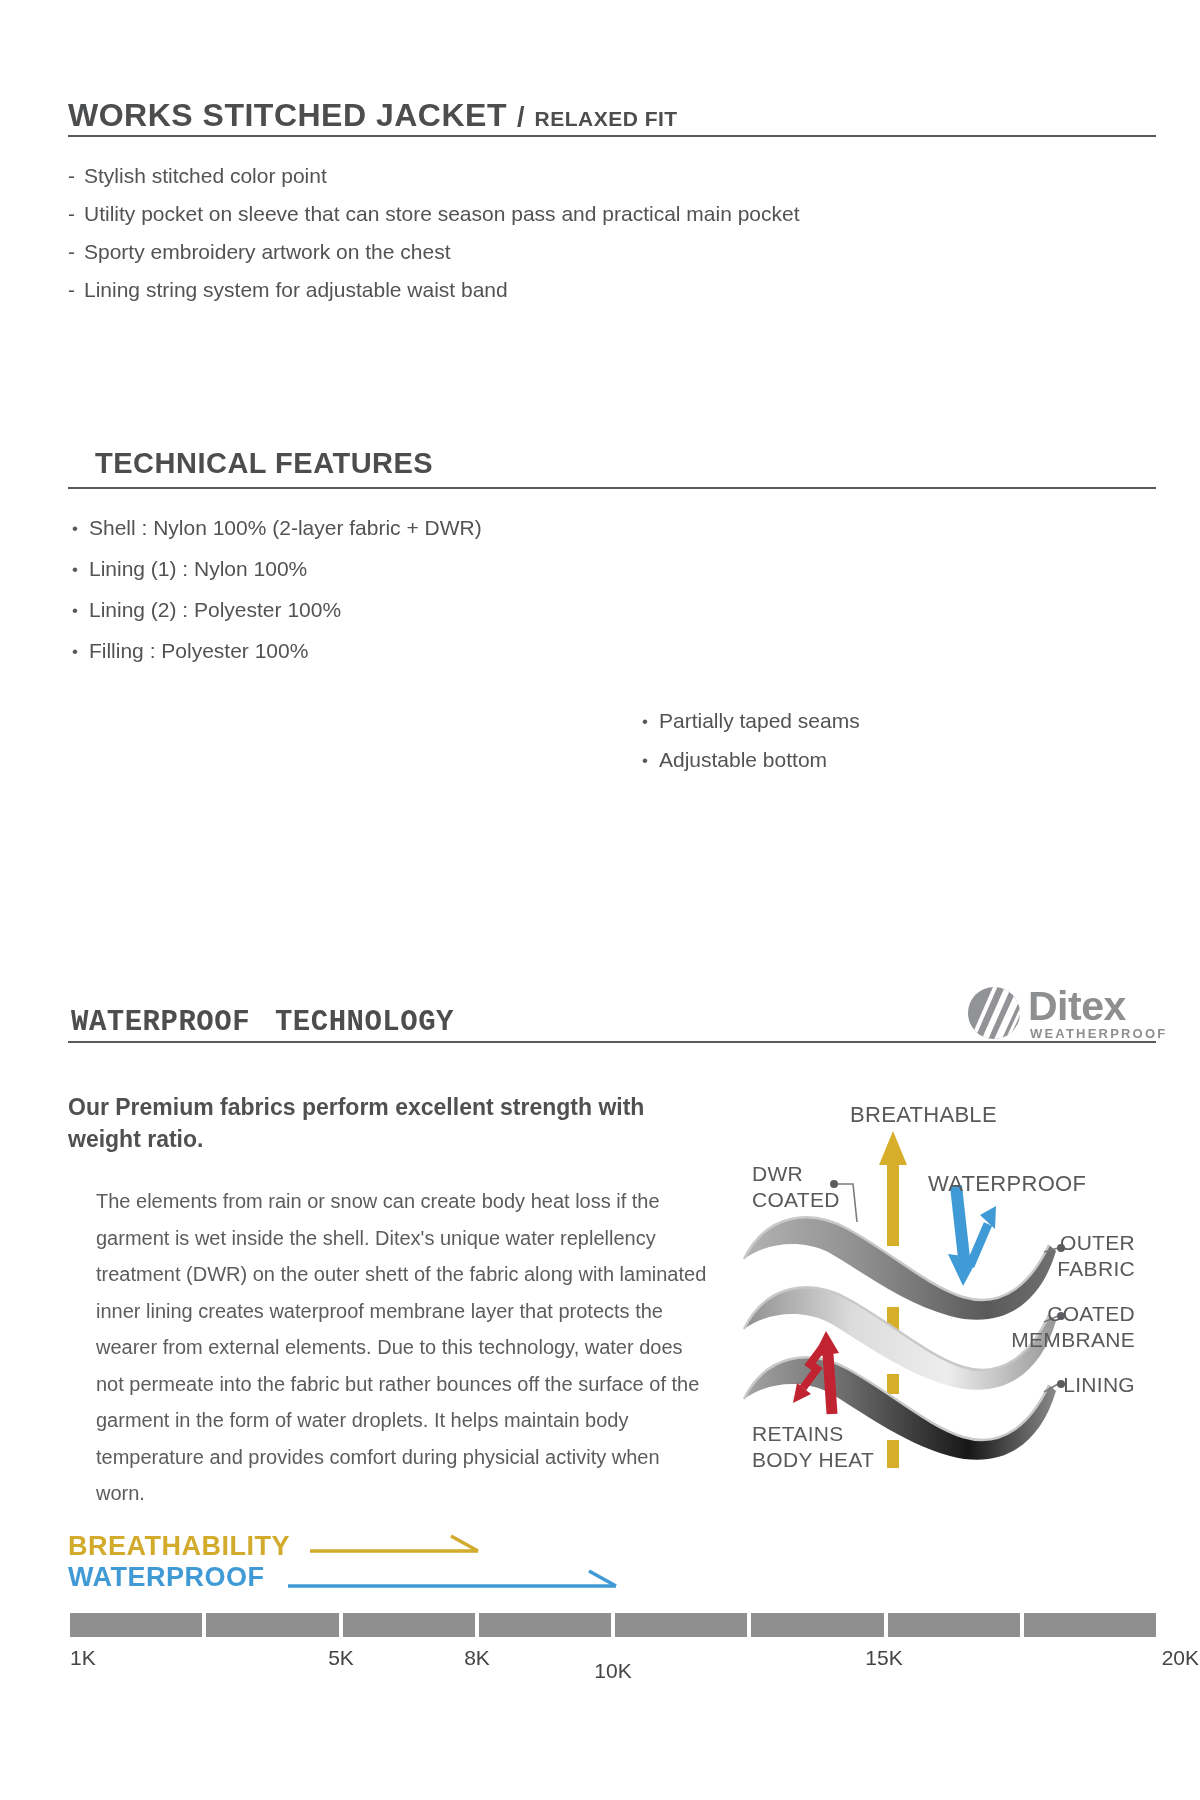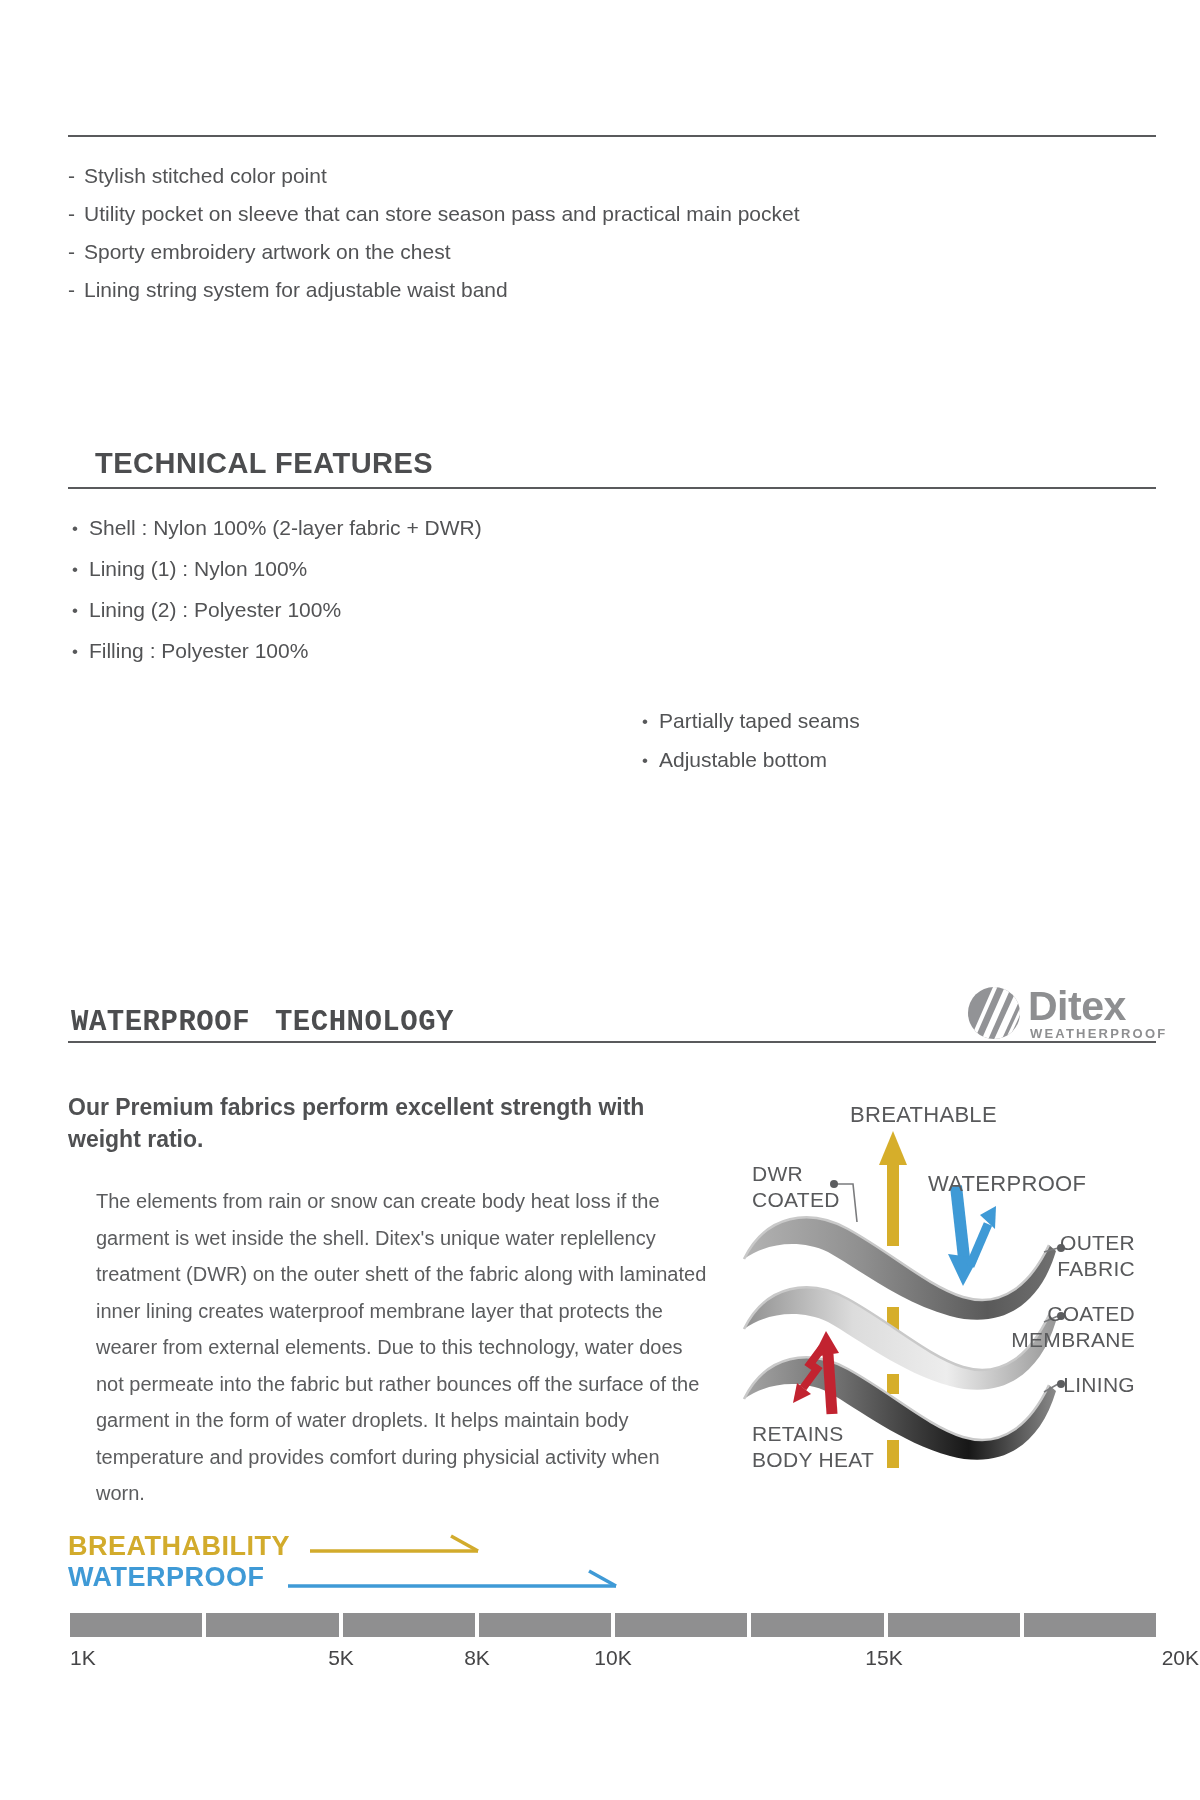--- a/index.html
+++ b/index.html
@@ -141,20 +141,25 @@
     <g stroke="#d2ab2c" stroke-width="3.5" fill="none">
       <line x1="310" y1="1551" x2="478" y2="1551"></line>
       <line x1="451" y1="1536" x2="478" y2="1551"></line>
     </g>
     <g stroke="#3f9ad6" stroke-width="3.5" fill="none">
       <line x1="288" y1="1586" x2="616" y2="1586"></line>
       <line x1="589" y1="1571" x2="616" y2="1586"></line>
     </g>
   </svg>
 
+  <div class="abs title-row">
+    <span class="title-main">WORKS STITCHED JACKET</span>
+    <span class="title-slash">/</span>
+    <span class="title-fit">RELAXED FIT</span>
+  </div>
   <div class="rule" style="top:135px;"></div>
 
   <div class="abs features">
     <div><span class="glyph">-</span><span>Stylish stitched color point</span></div>
     <div><span class="glyph">-</span><span>Utility pocket on sleeve that can store season pass and practical main pocket</span></div>
     <div><span class="glyph">-</span><span>Sporty embroidery artwork on the chest</span></div>
     <div><span class="glyph">-</span><span>Lining string system for adjustable waist band</span></div>
   </div>
 
   <div class="abs sec-heading tech-heading">TECHNICAL FEATURES</div>
@@ -211,17 +216,17 @@
     <div class="scale-seg"></div>
     <div class="scale-seg"></div>
     <div class="scale-seg"></div>
     <div class="scale-seg"></div>
     <div class="scale-seg"></div>
   </div>
 
   <div class="tick" style="left:70px;">1K</div>
   <div class="tick tick-c" style="left:341px;">5K</div>
   <div class="tick tick-c" style="left:477px;">8K</div>
-  <div class="tick tick-c" style="left:613px;">10K</div>
+  <div class="tick tick-c" style="left:613px;margin-top:13px;">10K</div>
   <div class="tick tick-c" style="left:884px;">15K</div>
   <div class="tick" style="left:1156px;transform:translateX(-100%);margin-left:43px;">20K</div>
 
 </div>
 
 </body></html>

